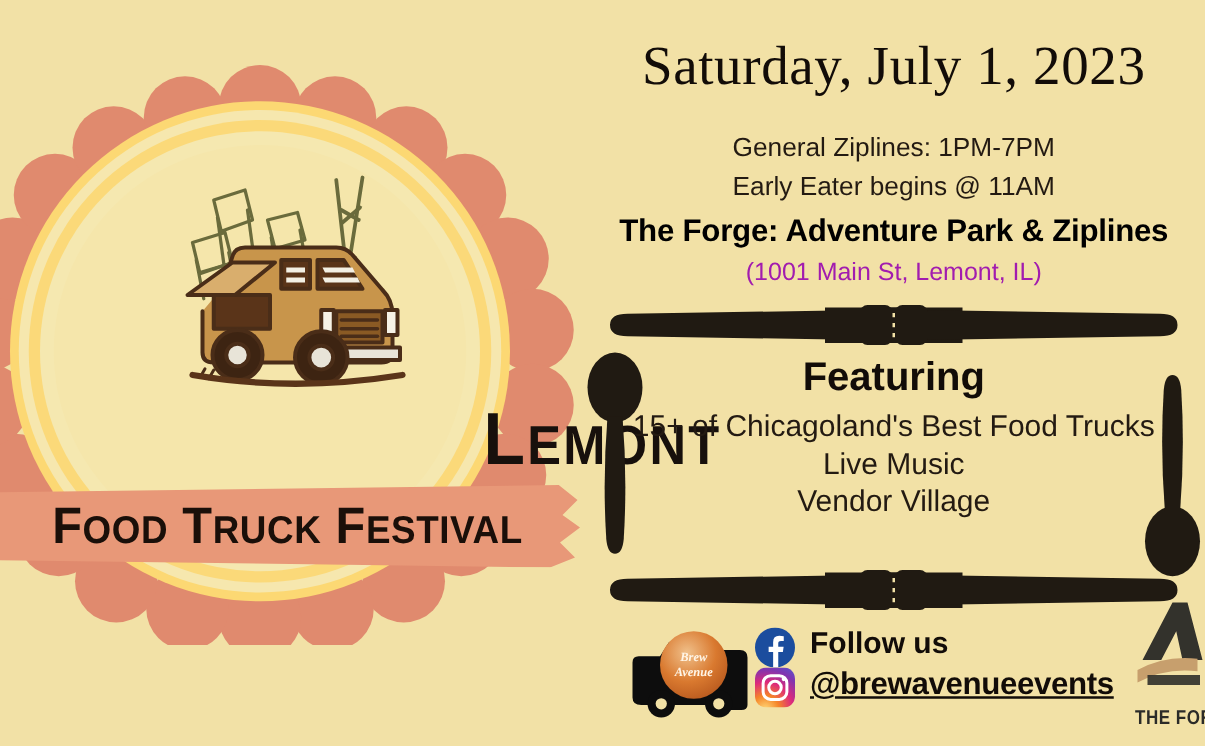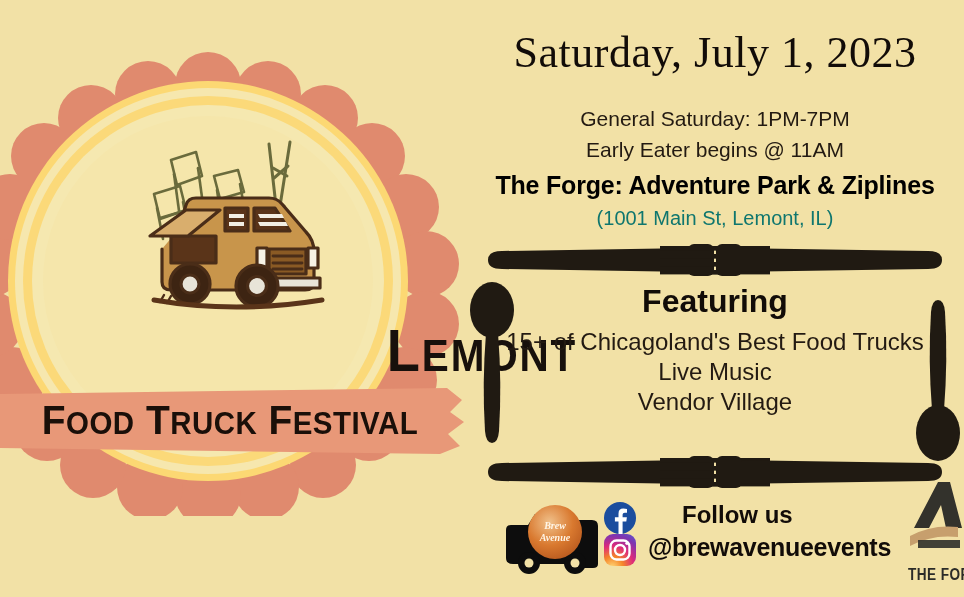--- a/index.html
+++ b/index.html
@@ -89,21 +89,21 @@
 
   #venue-name{
     position:absolute;left:0;top:173px;width:498px;text-align:center;
     font-family:"Liberation Sans",sans-serif;
     font-weight:bold;font-size:25px;color:#000000;
     letter-spacing:-0.2px;line-height:1;white-space:nowrap;
   }
   #venue-address{
     position:absolute;left:0;top:208px;width:498px;text-align:center;
     font-family:"Liberation Sans",sans-serif;
-    font-size:20px;color:#0f766e;line-height:1;
+    font-size:20px;color:#a21caf;line-height:1;
   }
 
   
   #cutlery{position:absolute;left:0;top:0;width:498px;height:597px;pointer-events:none;}
 
   
   #featuring-title{
     position:absolute;left:0;top:285px;width:498px;text-align:center;
     font-family:"Liberation Sans",sans-serif;
     font-weight:bold;font-size:32px;color:#120c08;line-height:1;
@@ -114,27 +114,28 @@
     font-size:24px;color:#231a12;line-height:30px;
   }
 
   
   #brew-truck{position:absolute;left:504px;top:496px;}
   #fb-icon{position:absolute;left:604px;top:502px;}
   #ig-icon{position:absolute;left:604px;top:534px;}
   #follow-us{
     position:absolute;left:648px;top:503px;
     font-family:"Liberation Sans",sans-serif;
-    font-weight:bold;font-size:24px;color:#120c08;line-height:1;margin-left:34px;
+    font-weight:bold;font-size:24px;color:#120c08;line-height:1;
   }
   #handle{
     position:absolute;left:648px;top:535px;
     font-family:"Liberation Sans",sans-serif;
     font-weight:bold;font-size:25px;color:#120c08;line-height:1;
     letter-spacing:-0.3px;
+    text-decoration:underline;
   }
   #forge-logo{position:absolute;left:900px;top:478px;}
   #forge-text{
     position:absolute;left:908px;top:566px;
     font-family:"Liberation Sans",sans-serif;
     font-weight:bold;font-size:16px;color:#2b2b28;
     letter-spacing:0.5px;transform:scaleX(0.85);transform-origin:left top;
     white-space:nowrap;
   }
 </style>
@@ -247,21 +248,21 @@
 
   <div id="ribbon"></div>
   <div id="ribbon-text"><span>F</span><span class="sm">OOD</span>
     <span>T</span><span class="sm">RUCK</span>
     <span>F</span><span class="sm">ESTIVAL</span>
   </div>
 
   <div id="right-col">
 
     <div id="event-date">Saturday, July 1, 2023</div>
-    <div id="admission-1">General Saturday: 1PM-7PM</div>
+    <div id="admission-1">General Ziplines: 1PM-7PM</div>
     <div id="admission-2">Early Eater begins @ 11AM</div>
     <div id="venue-name">The Forge: Adventure Park &amp; Ziplines</div>
     <div id="venue-address">(1001 Main St, Lemont, IL)</div>
 
     <svg id="cutlery" viewBox="0 0 498 597">
       <g fill="#201a12">
 
         <g>
           <path d="M36 251 q-14 0 -14 9 q0 9 14 9 l190 3 l0 -24 z"></path>
           <rect x="222" y="244" width="26" height="32" rx="6"></rect>

